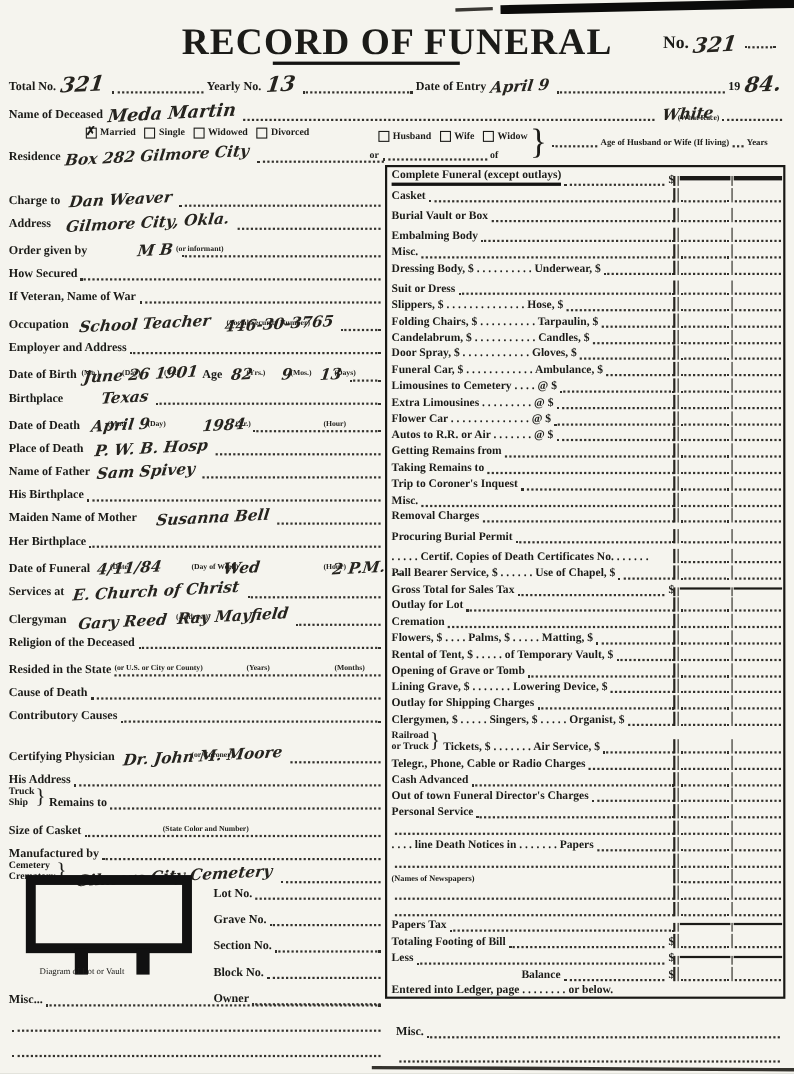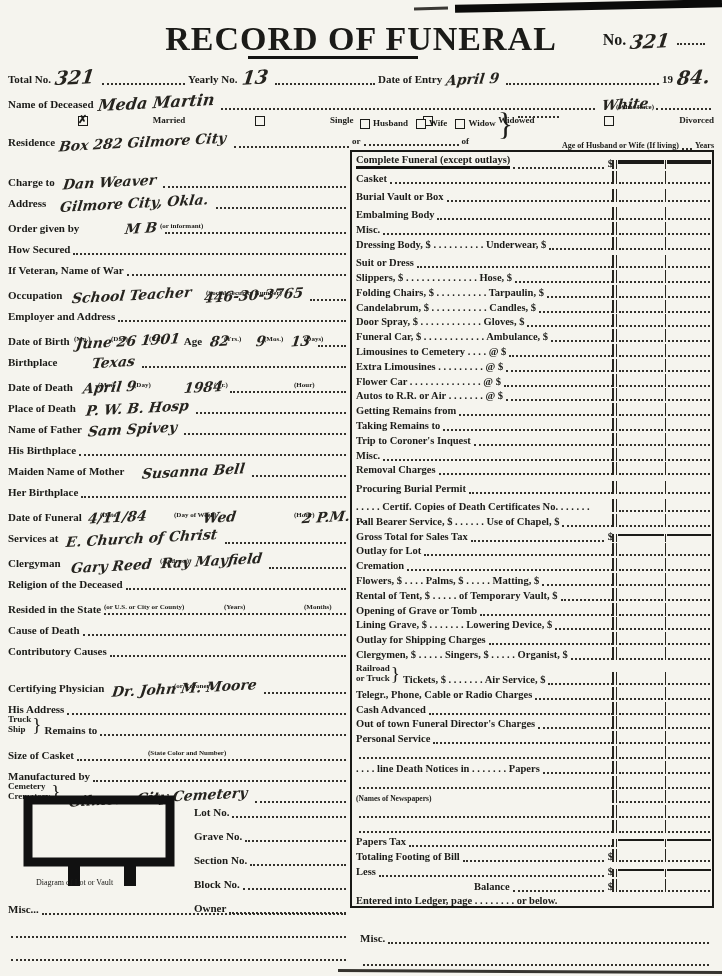--- a/index.html
+++ b/index.html
@@ -24,28 +24,28 @@
   .cb{display:inline-block;width:8px;height:8px;border:1.5px solid #1b1b18;margin:0 3px 0 8px;
       position:relative;top:1px;background:#f5f4ee;}
   .cb.ck::after{content:"\2717";position:absolute;top:-4px;left:-1px;font-size:11px;font-weight:bold;}
   .cbl{font-size:9px;font-weight:bold;}
   .stackwrap{display:inline-flex;align-items:center;white-space:nowrap;}
   .stack{display:inline-flex;flex-direction:column;font-size:9px;font-weight:bold;line-height:1.1;}
   .brace{font-size:19px;font-weight:normal;margin:0 3px 0 1px;}
   .gap{height:12px;}
   
   #headrows{position:absolute;top:60px;left:8px;right:8px;}
-  .hrow{display:flex;align-items:flex-end;position:relative;justify-content:space-between;}
+  .hrow{display:flex;align-items:flex-end;position:relative;}
   .hseg{display:flex;align-items:flex-end;}
   
   #left-fields{position:absolute;top:167px;left:8px;width:341px;}
   .frow{position:relative;display:flex;align-items:flex-end;height:21px;}
   .frow.tall{height:25px;}
   
-  #spouse{position:absolute;top:106px;left:352px;width:362px;height:44px;display:flex;}
+  #spouse{position:absolute;top:106px;left:336px;width:362px;height:44px;display:flex;align-items:center;}
   #spouse .lines{display:flex;flex-direction:column;justify-content:center;}
   #spouse .l1,#spouse .l2{display:flex;align-items:flex-end;height:18px;font-size:9px;font-weight:bold;}
   #spouse .bigbrace{font-size:32px;font-weight:normal;margin:0 2px;}
   #spouse .right{flex:1;display:flex;flex-direction:row;justify-content:center;}
   #spouse .agerow{display:flex;align-items:flex-end;font-size:8px;font-weight:bold;}
   
   #charges-box{position:absolute;top:150px;left:350px;width:364px;height:758px;
                border:2.5px solid #191916;box-sizing:border-box;display:flex;flex-direction:column;padding-top:2px;}
   .crow{display:flex;align-items:flex-end;position:relative;height:14.8px;}
   .crow.subrow{height:19px;}

